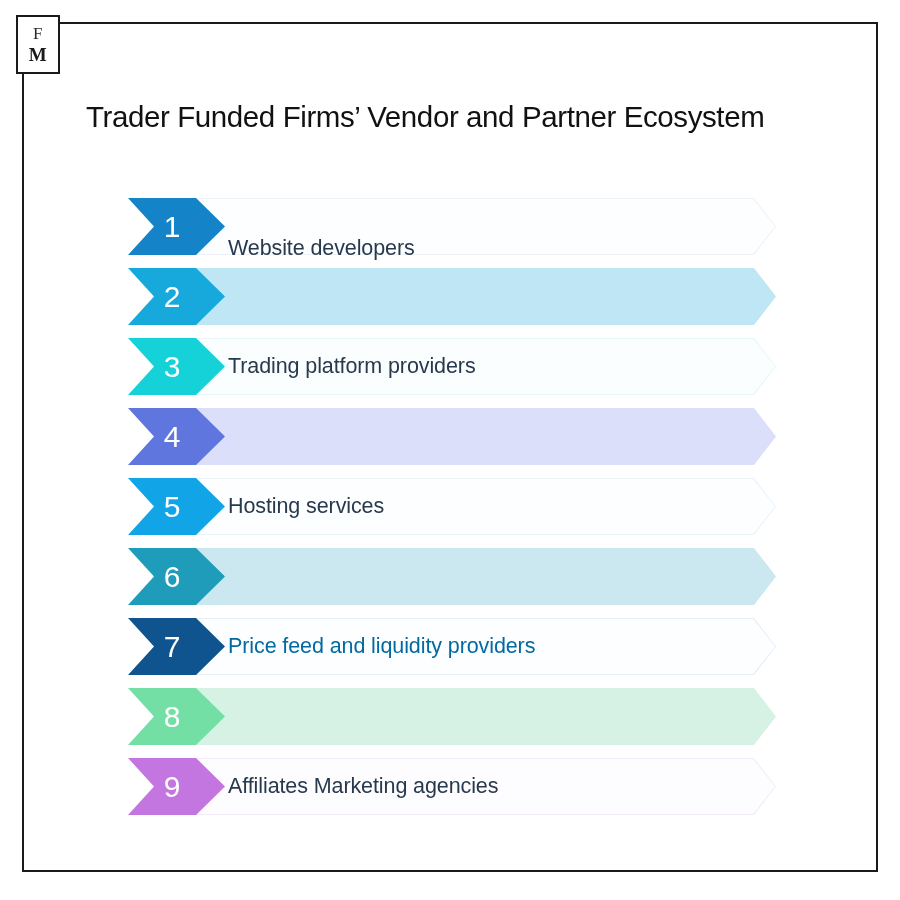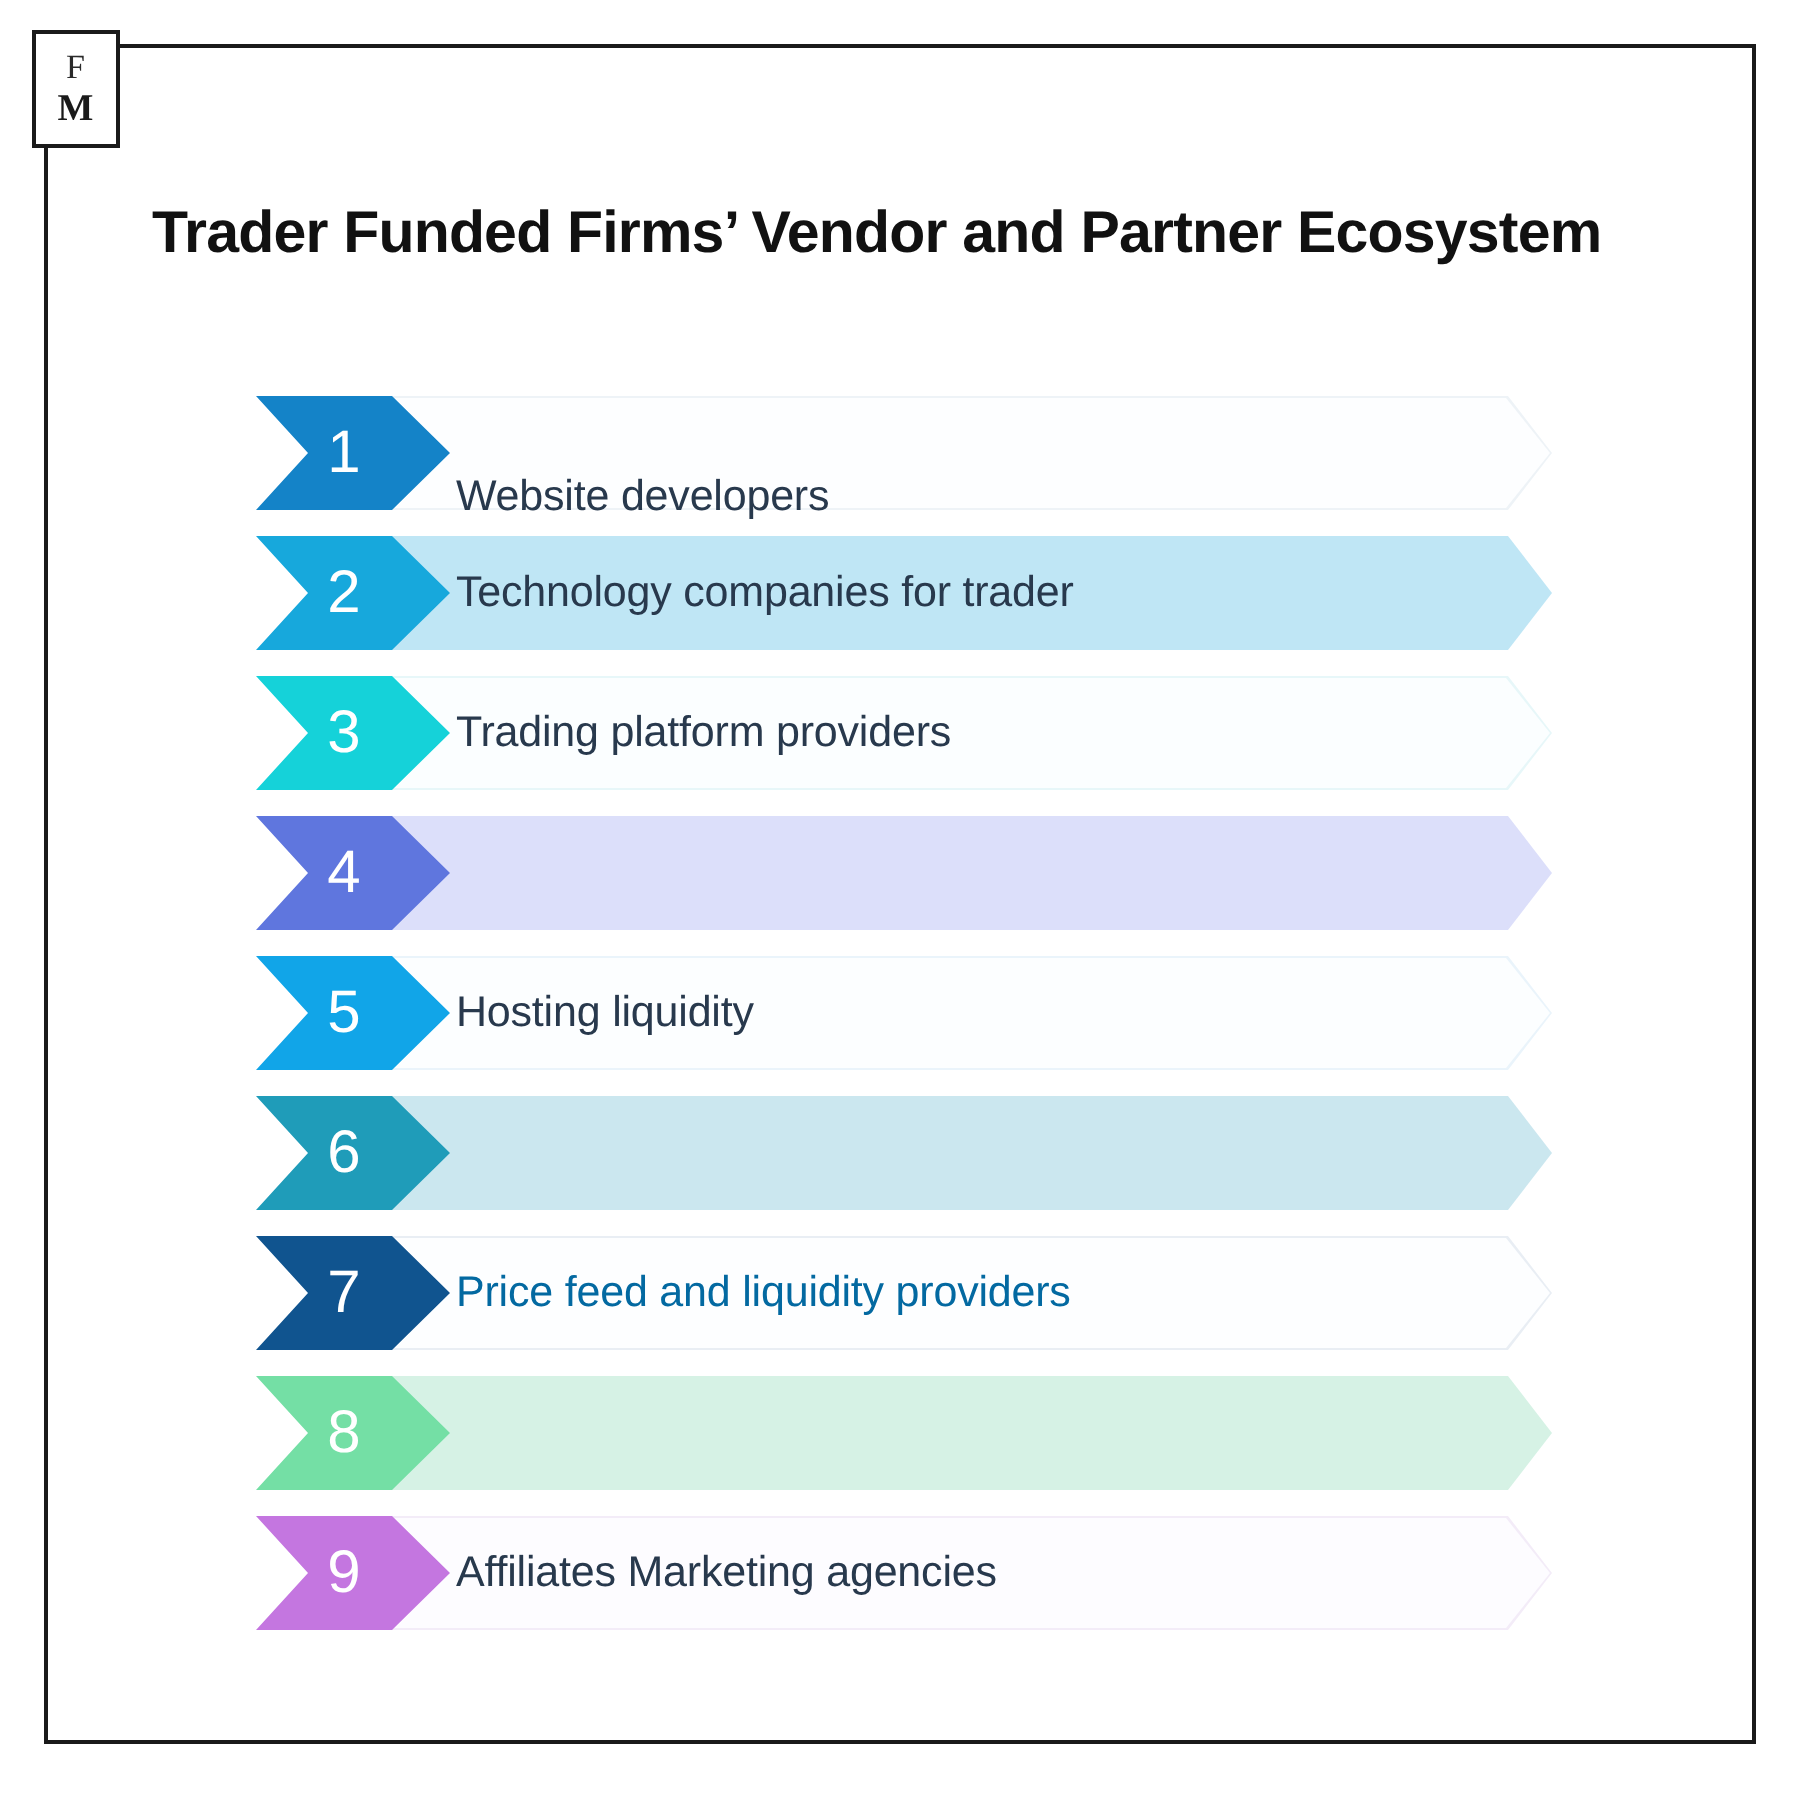--- a/index.html
+++ b/index.html
@@ -62,26 +62,26 @@
     font-family: "Liberation Serif", serif;
     font-size: 19px;
     font-weight: 700;
     color: #1a1a1a;
     letter-spacing: .5px;
   }
 
   
   .title {
     position: absolute;
-    left: 76px;
+    left: 86px;
     top: 100px;
     width: 760px;
     font-family: "Liberation Sans", sans-serif;
     font-size: 29.5px;
-    font-weight: 700;
+    font-weight: 400;
     letter-spacing: -0.4px;
     color: #111111;
     white-space: nowrap;
   }
 
   
   .rows {
     position: absolute;
     left: 128px;
     top: 198px;
@@ -184,41 +184,40 @@
         <div class="row-body" style="background: rgb(253, 254, 255); left: 41px; top: 1px; width: 606px; height: 55px;"></div>
         <div class="row-chevron" style="background: rgb(20, 131, 200);"></div>
         <div class="row-number">1</div>
         <div class="row-label" style="color: rgb(40, 57, 77); margin-top: 22px;">Website developers</div>
       </div>
       <div class="row">
         <div class="row-body-outline" style="background: rgb(191, 230, 245);"></div>
         <div class="row-body" style="background: rgb(191, 230, 245); left: 41px; top: 1px; width: 606px; height: 55px;"></div>
         <div class="row-chevron" style="background: rgb(23, 168, 220);"></div>
         <div class="row-number">2</div>
-        <div class="row-label" style="color: rgb(40, 57, 77);">Technology companies for trader</div>
       </div>
       <div class="row">
         <div class="row-body-outline" style="background: rgb(231, 247, 249);"></div>
         <div class="row-body" style="background: rgb(251, 254, 255); left: 41px; top: 1px; width: 606px; height: 55px;"></div>
         <div class="row-chevron" style="background: rgb(21, 210, 217);"></div>
         <div class="row-number">3</div>
         <div class="row-label" style="color: rgb(40, 57, 77);">Trading platform providers</div>
       </div>
       <div class="row">
         <div class="row-body-outline" style="background: rgb(220, 223, 250);"></div>
         <div class="row-body" style="background: rgb(220, 223, 250); left: 41px; top: 1px; width: 606px; height: 55px;"></div>
         <div class="row-chevron" style="background: rgb(95, 118, 222);"></div>
         <div class="row-number">4</div>
       </div>
       <div class="row">
         <div class="row-body-outline" style="background: rgb(234, 244, 251);"></div>
         <div class="row-body" style="background: rgb(252, 254, 255); left: 41px; top: 1px; width: 606px; height: 55px;"></div>
         <div class="row-chevron" style="background: rgb(17, 165, 232);"></div>
         <div class="row-number">5</div>
-        <div class="row-label" style="color: rgb(40, 57, 77);">Hosting liquidity</div>
+        <div class="row-label" style="color: rgb(40, 57, 77);">Hosting services</div>
       </div>
       <div class="row">
         <div class="row-body-outline" style="background: rgb(203, 231, 239);"></div>
         <div class="row-body" style="background: rgb(203, 231, 239); left: 41px; top: 1px; width: 606px; height: 55px;"></div>
         <div class="row-chevron" style="background: rgb(31, 156, 185);"></div>
         <div class="row-number">6</div>
       </div>
       <div class="row">
         <div class="row-body-outline" style="background: rgb(233, 238, 244);"></div>
         <div class="row-body" style="background: rgb(253, 254, 255); left: 41px; top: 1px; width: 606px; height: 55px;"></div>

